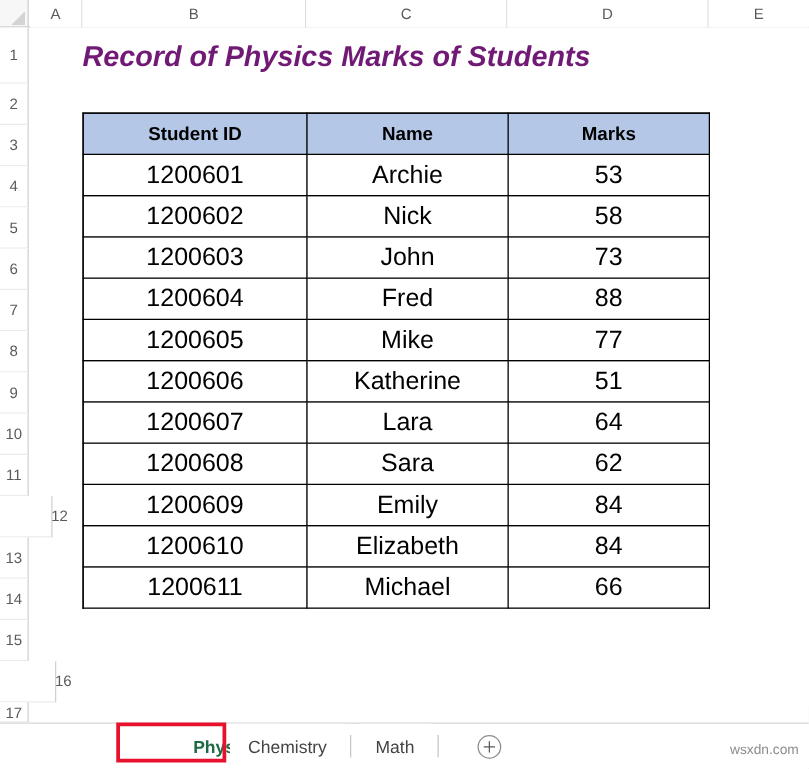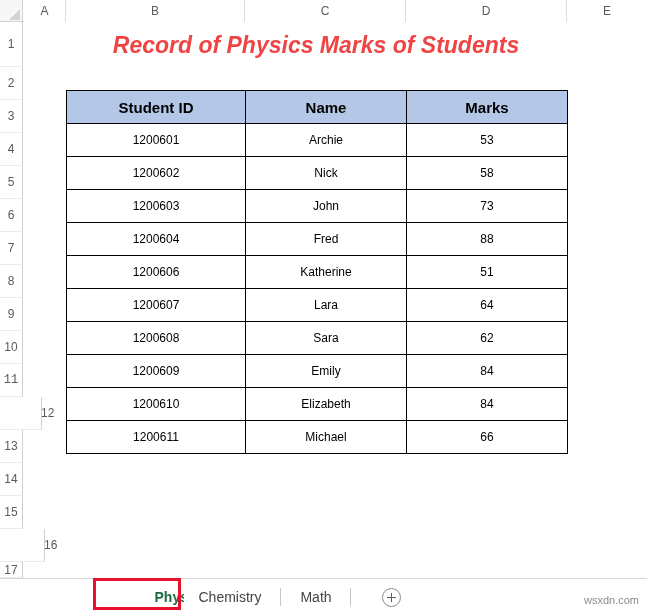--- a/index.html
+++ b/index.html
@@ -97,22 +97,21 @@
   .sheet-title {
     position: absolute;
     left: 66px;
     top: 23px;
     width: 500px;
     height: 45px;
     line-height: 45px;
     font-size: 23px;
     font-weight: bold;
     font-style: italic;
-    color: #ef4444;
-    text-align: center;
+    color: #701a75;
     white-space: nowrap;
     font-family: "Liberation Sans", sans-serif;
   }
 
   
   table.data-table {
     position: absolute;
     left: 66px;
     top: 90px;
     border-collapse: collapse;
@@ -130,21 +129,21 @@
     box-sizing: border-box;
   }
   table.data-table th {
     background: #b4c7e7;
     font-size: 15px;
     font-weight: bold;
     color: #000000;
   }
   table.data-table td {
     background: #ffffff;
-    font-size: 12px;
+    font-size: 20px;
     font-weight: normal;
     color: #000000;
   }
   col.c-id   { width: 179px; }
   col.c-name { width: 161px; }
   col.c-mark { width: 161px; }
 
   
   .tabbar {
     position: absolute;
@@ -241,21 +240,21 @@
   <div class="row-head" style="top:22px;  height:45px; line-height:45px;">1</div>
   <div class="row-head" style="top:67px;  height:33px; line-height:33px;">2</div>
   <div class="row-head" style="top:100px; height:33px; line-height:33px;">3</div>
   <div class="row-head" style="top:133px; height:33px; line-height:33px;">4</div>
   <div class="row-head" style="top:166px; height:33px; line-height:33px;">5</div>
   <div class="row-head" style="top:199px; height:33px; line-height:33px;">6</div>
   <div class="row-head" style="top:232px; height:33px; line-height:33px;">7</div>
   <div class="row-head" style="top:265px; height:33px; line-height:33px;">8</div>
   <div class="row-head" style="top:298px; height:33px; line-height:33px;">9</div>
   <div class="row-head" style="top:331px; height:33px; line-height:33px;">10</div>
-  <div class="row-head" style="top:364px; height:33px; line-height:33px;font-family:Liberation Mono, monospace;">11</div>
+  <div class="row-head" style="top:364px; height:33px; line-height:33px;">11</div>
   <div class="row-head" style="top:397px; height:33px; line-height:33px;padding-left:41px;">12</div>
   <div class="row-head" style="top:430px; height:33px; line-height:33px;">13</div>
   <div class="row-head" style="top:463px; height:33px; line-height:33px;">14</div>
   <div class="row-head" style="top:496px; height:33px; line-height:33px;">15</div>
   <div class="row-head" style="top:529px; height:33px; line-height:33px;padding-left:44px;">16</div>
   <div class="row-head" style="top:562px; height:16px; line-height:16px;">17</div>
 
   <div class="sheet-title">Record of Physics Marks of Students</div>
 
   <table class="data-table">
@@ -284,20 +283,25 @@
       </tr>
       <tr>
         <td>1200603</td>
         <td>John</td>
         <td>73</td>
       </tr>
       <tr>
         <td>1200604</td>
         <td>Fred</td>
         <td>88</td>
+      </tr>
+      <tr>
+        <td>1200605</td>
+        <td>Mike</td>
+        <td>77</td>
       </tr>
       <tr>
         <td>1200606</td>
         <td>Katherine</td>
         <td>51</td>
       </tr>
       <tr>
         <td>1200607</td>
         <td>Lara</td>
         <td>64</td>

